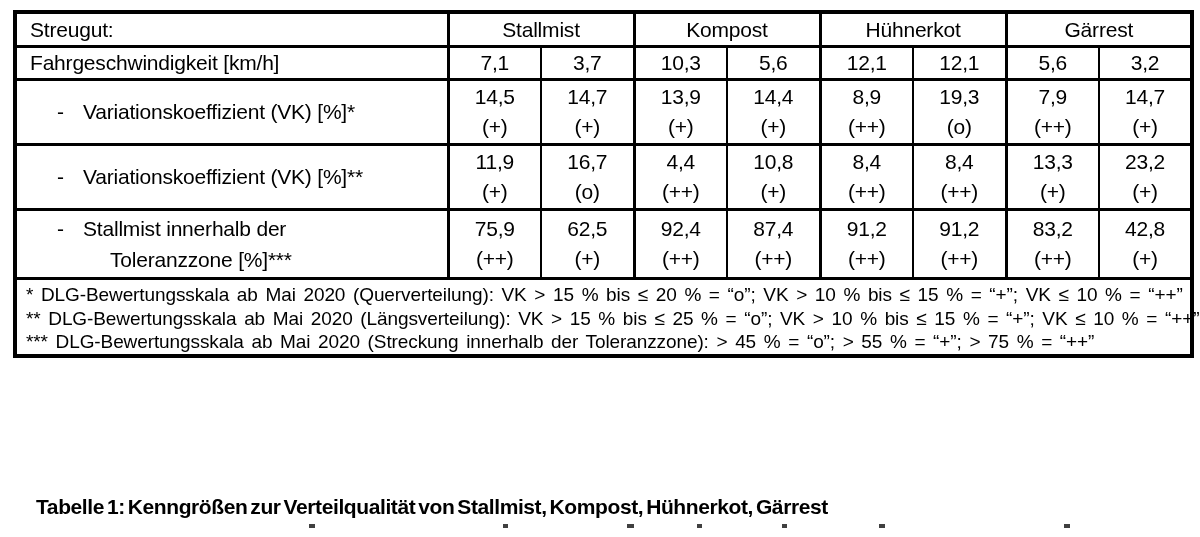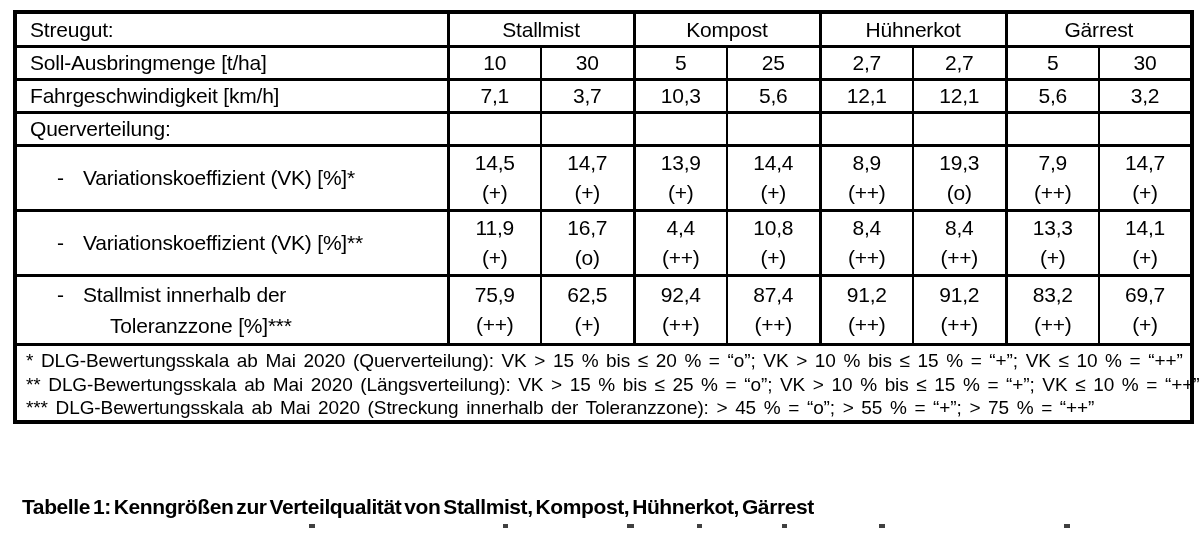--- a/index.html
+++ b/index.html
@@ -23,21 +23,21 @@
   tr.vk2 td{height:66px;}
   .two span{display:block;line-height:30px;}
   .dashlab{display:flex;align-items:center;}
   .dash{display:inline-block;width:53px;padding-left:27px;box-sizing:border-box;flex:0 0 53px;}
   .ind2{padding-left:80px;display:block;}
   .l1{display:block;line-height:31px;}
   tr.fn td{height:68px;vertical-align:top;}
   .fnwrap{padding:3px 6px 0 9px;font-size:19px;line-height:23.5px;letter-spacing:-0.1px;word-spacing:2.5px;}
   .fnline{white-space:nowrap;}
   .caption{
-    position:absolute;left:22px;top:495px;
+    position:absolute;left:36px;top:495px;
     font-weight:bold;font-size:21px;letter-spacing:-0.4px;word-spacing:-2.5px;
     white-space:nowrap;
   }
   .art{position:absolute;top:524px;height:4px;background:#1f1f1f;opacity:.85;}
   .a1{left:309px;width:6px;} .a2{left:503px;width:5px;} .a3{left:627px;width:7px;}
   .a4{left:697px;width:5px;} .a5{left:782px;width:5px;} .a6{left:879px;width:6px;}
   .a7{left:1064px;width:6px;}
 </style>
 </head>
 <body>
@@ -59,55 +59,33 @@
     <tbody>
       <tr class="hdr">
         <td class="lab">Streugut:</td>
         <td class="d gs" colspan="2">Stallmist</td>
         <td class="d gs" colspan="2">Kompost</td>
         <td class="d gs" colspan="2">Hühnerkot</td>
         <td class="d gs" colspan="2">Gärrest</td>
       </tr>
 
 
-      <tr class="rs">
-        <td class="lab">Soll-Ausbringmenge [t/ha]</td>
-        <td class="d gs">10</td>
-        <td class="d">30</td>
-        <td class="d gs">5</td>
-        <td class="d">25</td>
-        <td class="d gs">2,7</td>
-        <td class="d">2,7</td>
-        <td class="d gs">5</td>
-        <td class="d">30</td>
-      </tr>
 
       <tr class="rs">
         <td class="lab">Fahrgeschwindigkeit [km/h]</td>
         <td class="d gs">7,1</td>
         <td class="d">3,7</td>
         <td class="d gs">10,3</td>
         <td class="d">5,6</td>
         <td class="d gs">12,1</td>
         <td class="d">12,1</td>
         <td class="d gs">5,6</td>
         <td class="d">3,2</td>
       </tr>
 
-      <tr class="rs">
-        <td class="lab">Querverteilung:</td>
-        <td class="d gs"></td>
-        <td class="d"></td>
-        <td class="d gs"></td>
-        <td class="d"></td>
-        <td class="d gs"></td>
-        <td class="d"></td>
-        <td class="d gs"></td>
-        <td class="d"></td>
-      </tr>
 
       <tr class="vk">
         <td class="lab">
           <span class="dashlab">
               <span class="dash">-</span>
               <span>Variationskoeffizient (VK) [%]*</span>
             </span>
         </td>
         <td class="d gs two">
             <span>14,5</span>
@@ -173,21 +151,21 @@
           </td>
         <td class="d two">
             <span>8,4</span>
             <span>(++)</span>
           </td>
         <td class="d gs two">
             <span>13,3</span>
             <span>(+)</span>
           </td>
         <td class="d two">
-            <span>14,1</span>
+            <span>23,2</span>
             <span>(+)</span>
           </td>
       </tr>
 
       <tr class="vk2">
         <td class="lab">
           <span class="dashlab l1"><span class="dash">-</span><span>Stallmist innerhalb der</span></span>
           <span class="ind2 l1">Toleranzzone [%]***</span>
         </td>
         <td class="d gs two">
@@ -212,21 +190,21 @@
           </td>
         <td class="d two">
             <span>91,2</span>
             <span>(++)</span>
           </td>
         <td class="d gs two">
             <span>83,2</span>
             <span>(++)</span>
           </td>
         <td class="d two">
-            <span>69,7</span>
+            <span>42,8</span>
             <span>(+)</span>
           </td>
       </tr>
 
       <tr class="fn">
         <td colspan="9">
           <div class="fnwrap">
             <div class="fnline">* DLG-Bewertungsskala ab Mai 2020 (Querverteilung): VK &gt; 15 % bis ≤ 20 % = “o”; VK &gt; 10 % bis ≤ 15 % = “+”; VK ≤ 10 % = “++”</div>
             <div class="fnline">** DLG-Bewertungsskala ab Mai 2020 (Längsverteilung): VK &gt; 15 % bis ≤ 25 % = “o”; VK &gt; 10 % bis ≤ 15 % = “+”; VK ≤ 10 % = “++”</div>
             <div class="fnline">*** DLG-Bewertungsskala ab Mai 2020 (Streckung innerhalb der Toleranzzone):  &gt; 45 % = “o”; &gt; 55 % = “+”; &gt; 75 % = “++”</div>

